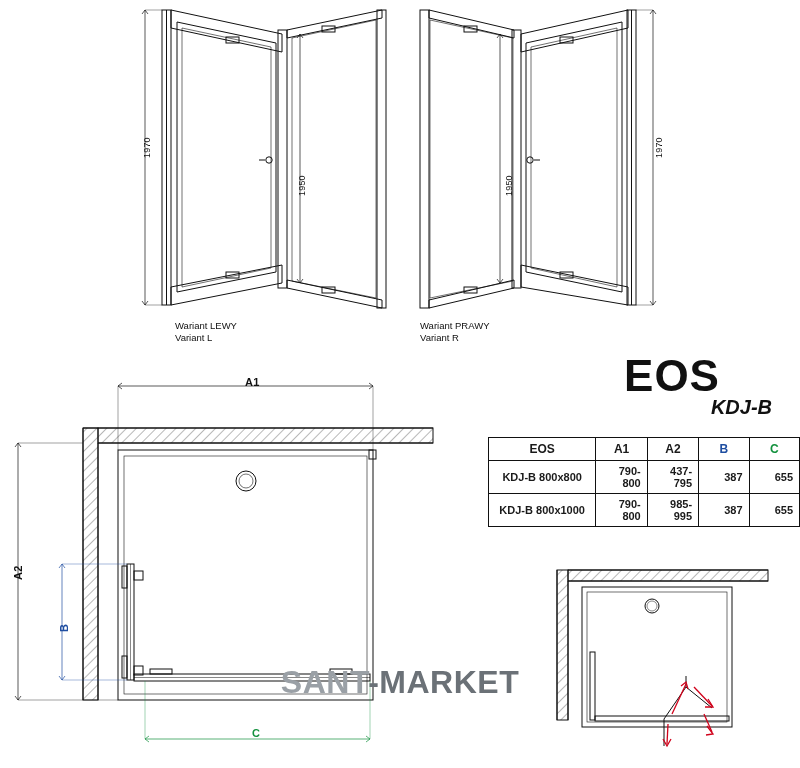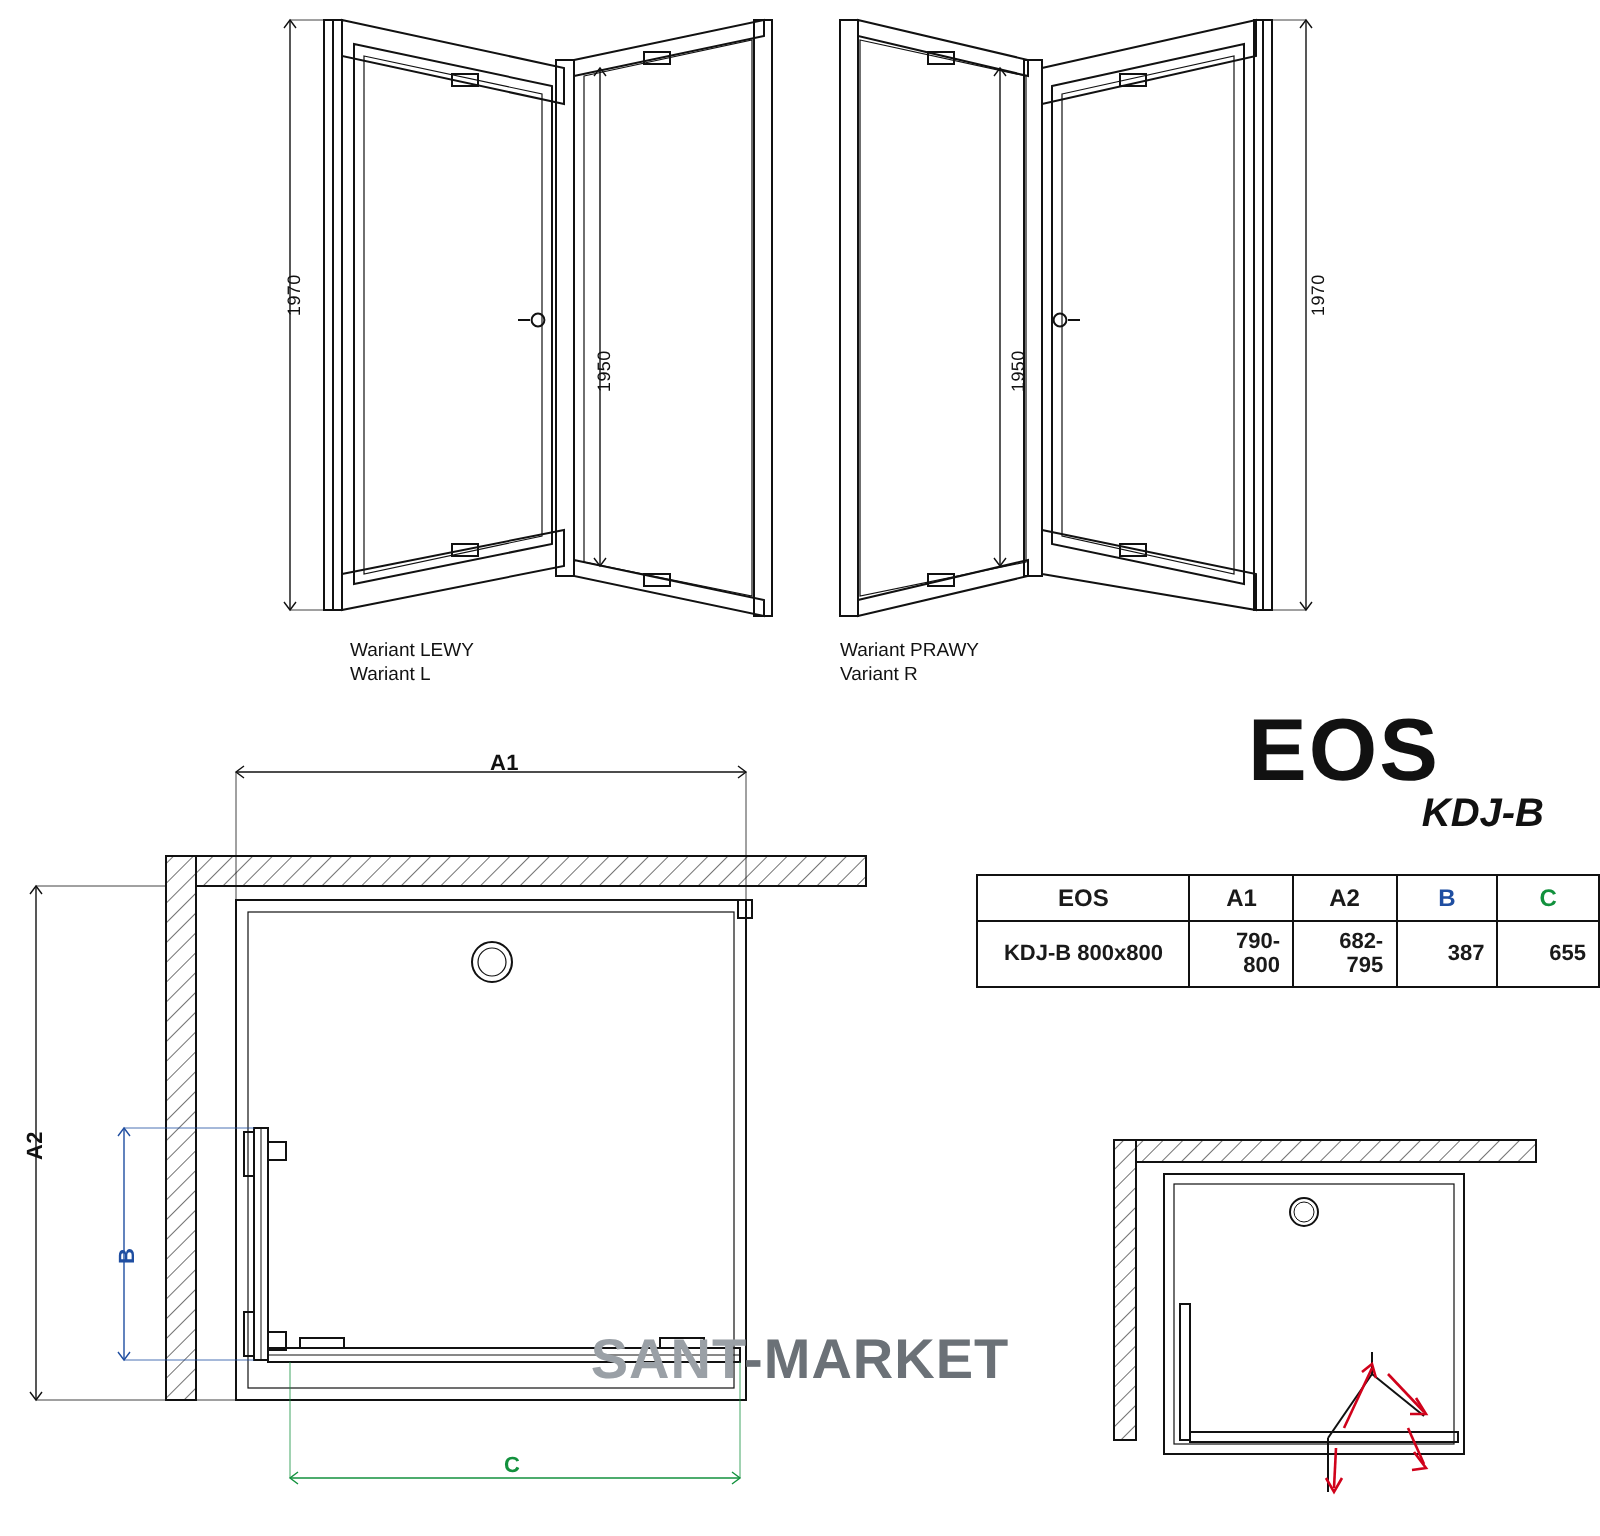--- a/index.html
+++ b/index.html
@@ -17,21 +17,21 @@
   
   #spec-table{position:absolute;left:488px;top:437px;border-collapse:collapse;font-size:11px;}
   #spec-table td,#spec-table th{border:1px solid #111;padding:4px 6px;text-align:center;font-weight:bold;}
   #spec-table th{font-size:12px;}
   #spec-table td.name,#spec-table th.name{width:110px;text-align:center;}
   #spec-table td.num{width:44px;text-align:right;}
   #spec-table th.blue{color:#1f4ea1;}
   #spec-table th.green{color:#12913d;}
   
   #watermark{position:absolute;left:255px;top:664px;width:290px;text-align:center;pointer-events:none;}
-  #watermark .wm-main{font-size:28px;font-weight:bold;letter-spacing:.5px;}
+  #watermark .wm-main{font-size:32px;font-weight:bold;letter-spacing:.5px;}
   #watermark .wm-sant{color:#9aa0a6;}
   #watermark .wm-market{color:#6b7177;}
   #watermark .wm-sub{font-size:11px;color:#9aa0a6;letter-spacing:1.2px;margin-top:1px;}
   .dimtxt{font-size:9px;}
   .vert{transform:rotate(-90deg);transform-origin:left top;white-space:nowrap;}
   .blue{color:#1f4ea1;}
   .green{color:#12913d;}
 </style>
 </head>
 <body>
@@ -79,21 +79,21 @@
 </svg>
 </div>
 <div class="lbl" style="left:133px;top:128px;">
   <span class="vert dimtxt" style="position:absolute;left:9px;top:30px;">1970</span>
 </div>
 <div class="lbl" style="left:288px;top:180px;">
   <span class="vert dimtxt" style="position:absolute;left:9px;top:16px;">1950</span>
 </div>
 <div class="variant-cap" style="left:175px;top:320px;">
   <div>Wariant LEWY</div>
-  <div>Wariant L</div>
+  <div>Variant L</div>
 </div>
 
 <div class="abs" style="left:408px;top:0px;">
 <svg width="260" height="340" viewBox="0 0 260 340">
   <g fill="none" stroke="#111" stroke-width="1">
 
     <rect x="12" y="10" width="9" height="298"></rect>
     <path d="M21 10 L106 30 L106 38 L21 18 Z"></path>
     <path d="M21 300 L106 280 L106 288 L21 308 Z"></path>
     <path d="M22 20 L105 38 L105 281 L22 298 Z" stroke-width="0.6"></path>
@@ -237,21 +237,28 @@
       <th class="num">A1</th>
       <th class="num">A2</th>
       <th class="num blue">B</th>
       <th class="num green">C</th>
     </tr>
   </thead>
   <tbody>
     <tr>
       <td class="name">KDJ-B 800x800</td>
       <td class="num">790-800</td>
-      <td class="num">682-795</td>
+      <td class="num">437-795</td>
+      <td class="num">387</td>
+      <td class="num">655</td>
+    </tr>
+    <tr>
+      <td class="name">KDJ-B 800x1000</td>
+      <td class="num">790-800</td>
+      <td class="num">985-995</td>
       <td class="num">387</td>
       <td class="num">655</td>
     </tr>
   </tbody>
 </table>
 
 <div class="abs" style="left:536px;top:556px;">
 <svg width="250" height="200" viewBox="0 0 250 200">
   <defs>
     <pattern id="hatch2" width="7" height="7" patternUnits="userSpaceOnUse" patternTransform="rotate(45)">

